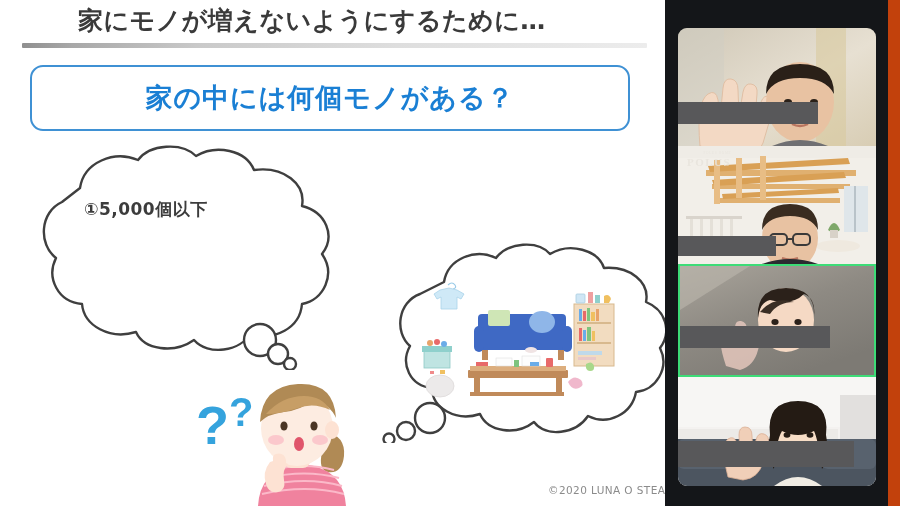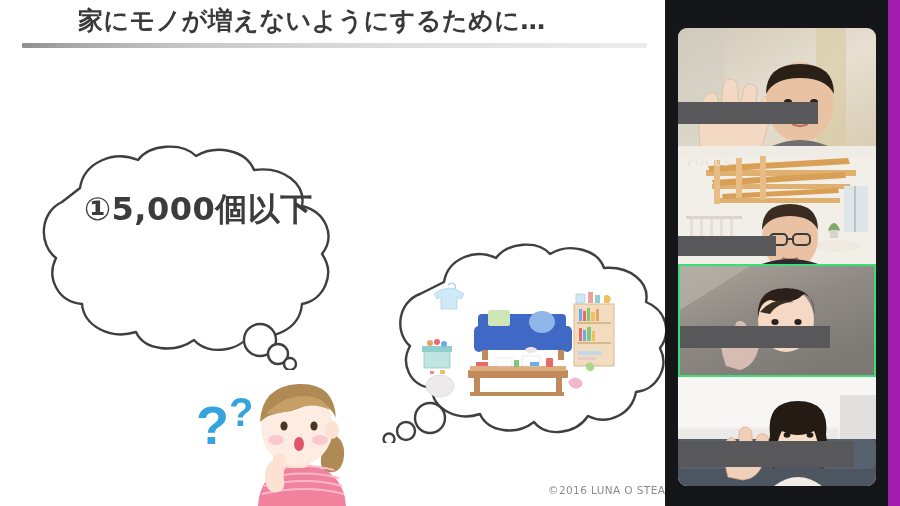--- a/index.html
+++ b/index.html
@@ -1,21 +1,21 @@
 <!DOCTYPE html>
 <html><head>
 <meta charset="utf-8">
 <style>
   html,body{margin:0;padding:0;}
   body{
     width:900px;height:506px;overflow:hidden;
     background:#ffffff;
     font-family:"DejaVu Sans","Liberation Sans",sans-serif;
   }
-  #root{position:relative;width:900px;height:506px;background:#a21caf;}
+  #root{position:relative;width:900px;height:506px;background:#c2410c;}
 
   
   .slide{position:absolute;left:0;top:0;width:665px;height:506px;background:#fff;overflow:hidden;}
 
   .slide-title{
     position:absolute;left:78px;top:4px;width:560px;height:34px;
     font-size:25px;font-weight:bold;color:#3a3a3a;letter-spacing:.5px;
     white-space:nowrap;line-height:34px;
   }
   .title-rule{
@@ -33,21 +33,21 @@
     font-size:27px;font-weight:bold;color:#1a7fd4;letter-spacing:1px;white-space:nowrap;
   }
 
   
   .cloud-svg{position:absolute;}
   #cloud-left{left:10px;top:140px;width:360px;height:230px;}
   #cloud-right{left:378px;top:238px;width:290px;height:205px;}
 
   .options{
     position:absolute;left:84px;top:192px;width:270px;
-    font-size:32px;font-weight:bold;color:#3c3c3c;line-height:34px;letter-spacing:.5px;
+    font-size:17px;font-weight:bold;color:#3c3c3c;line-height:34px;letter-spacing:.5px;
   }
   .opt{white-space:nowrap;}
 
   
   #character{position:absolute;left:196px;top:378px;width:180px;height:128px;}
   #qmarks{position:absolute;left:196px;top:382px;width:90px;height:90px;}
 
   
   #room{position:absolute;left:418px;top:278px;width:200px;height:125px;}
 
@@ -78,20 +78,23 @@
 </head>
 <body>
 
 <div id="root">
 
   <div class="slide">
 
     <div class="slide-title">家にモノが増えないようにするために…</div>
     <div class="title-rule"></div>
 
+    <div class="qbox">
+      <div class="qbox-text">家の中には何個モノがある？</div>
+    </div>
 
     <svg class="cloud-svg" id="cloud-left" viewBox="0 0 360 230">
       <path d="M70,48 C74,22 104,10 128,20 C140,4 172,2 186,16 C206,4 236,10 244,30
                C274,26 296,44 292,66 C316,72 326,96 312,114 C326,134 314,160 292,164
                C290,188 264,202 242,192 C230,212 198,216 184,200 C164,214 134,210 126,192
                C100,200 74,186 72,164 C48,162 36,138 46,118 C28,104 30,72 52,62 Z" fill="#ffffff" stroke="#3f3f3f" stroke-width="2.4" stroke-linejoin="round"></path>
       <circle cx="250" cy="200" r="16" fill="#fff" stroke="#3f3f3f" stroke-width="2.4"></circle>
       <circle cx="268" cy="214" r="10" fill="#fff" stroke="#3f3f3f" stroke-width="2.4"></circle>
       <circle cx="280" cy="224" r="6" fill="#fff" stroke="#3f3f3f" stroke-width="2.4"></circle>
     </svg>
@@ -211,21 +214,21 @@
 
       <ellipse cx="80" cy="62" rx="8" ry="5" fill="#fac2c8" opacity=".85"></ellipse>
       <ellipse cx="124" cy="62" rx="8" ry="5" fill="#fac2c8" opacity=".85"></ellipse>
 
       <ellipse cx="103" cy="66" rx="5" ry="7" fill="#e0556b"></ellipse>
 
       <path d="M74,84 q-8,10 -4,22 q3,10 12,8 q8,-2 6,-12 q-2,-10 4,-16 q-10,-6 -18,-2 Z" fill="#fde2d3"></path>
       <path d="M80,76 q8,-2 10,6 q1,6 -5,7 q-7,1 -8,-6 q-1,-6 3,-7 Z" fill="#fde2d3"></path>
     </svg>
 
-    <div class="copyright">©2016 LUNA O STEA</div>
+    <div class="copyright">©2020 LUNA O STEA</div>
   </div>
 
   <div class="vpanel">
     <div class="vpanel-inner">
 
       <div class="vtile t1">
         <svg class="bg" viewBox="0 0 198 118" preserveAspectRatio="none">
           <defs>
             <linearGradient id="bg1" x1="0" y1="0" x2="1" y2="1">
               <stop offset="0" stop-color="#cfc7b6"></stop>

